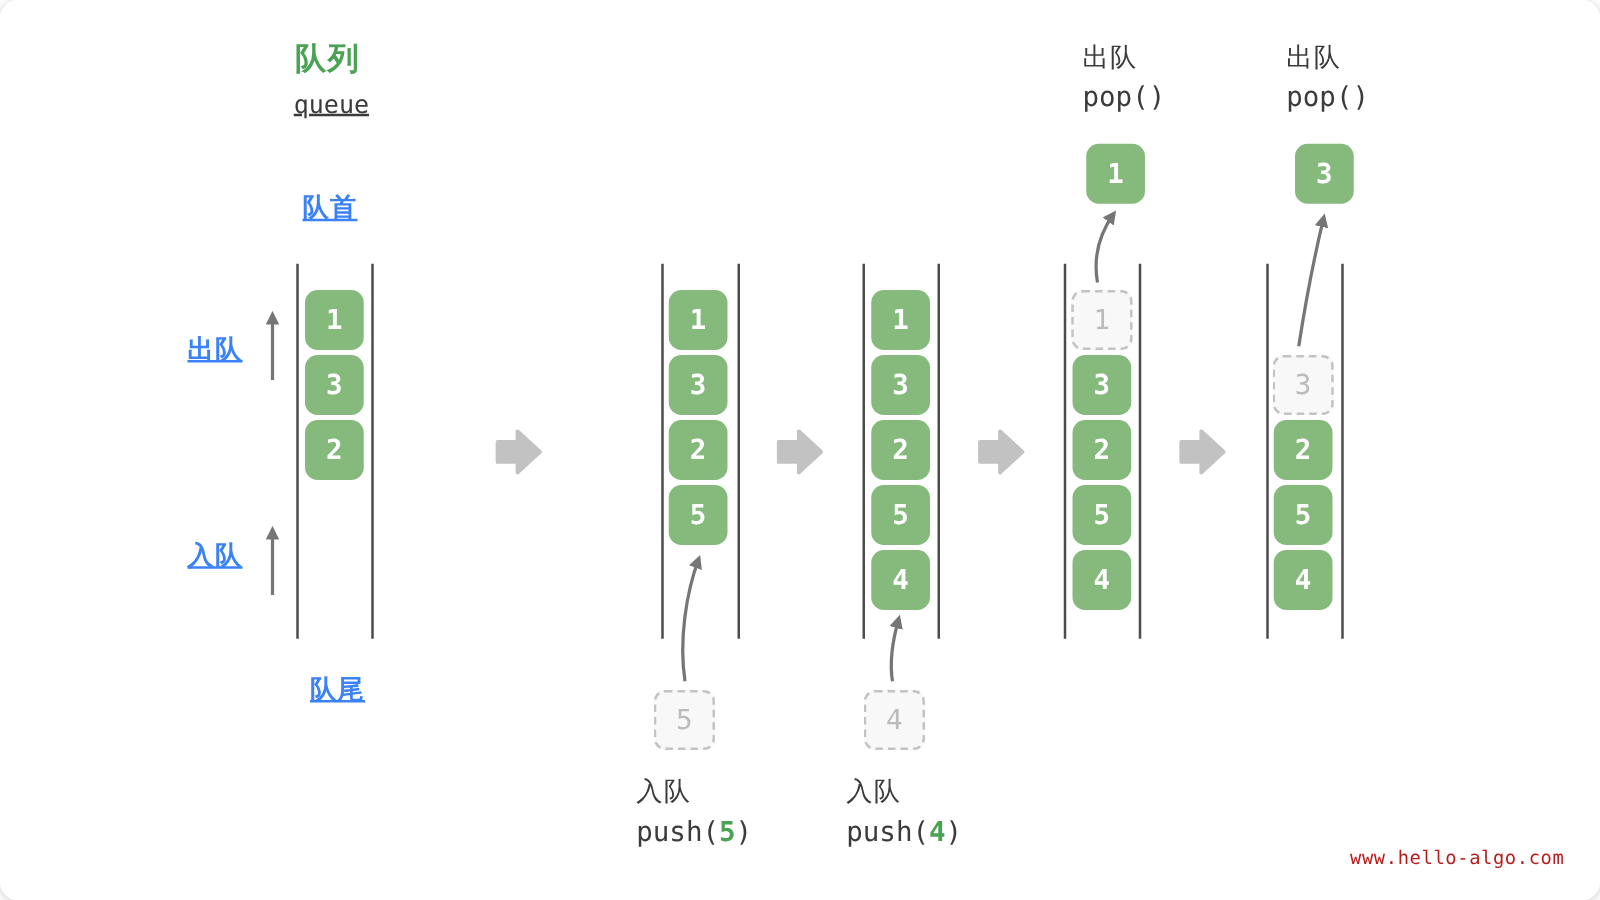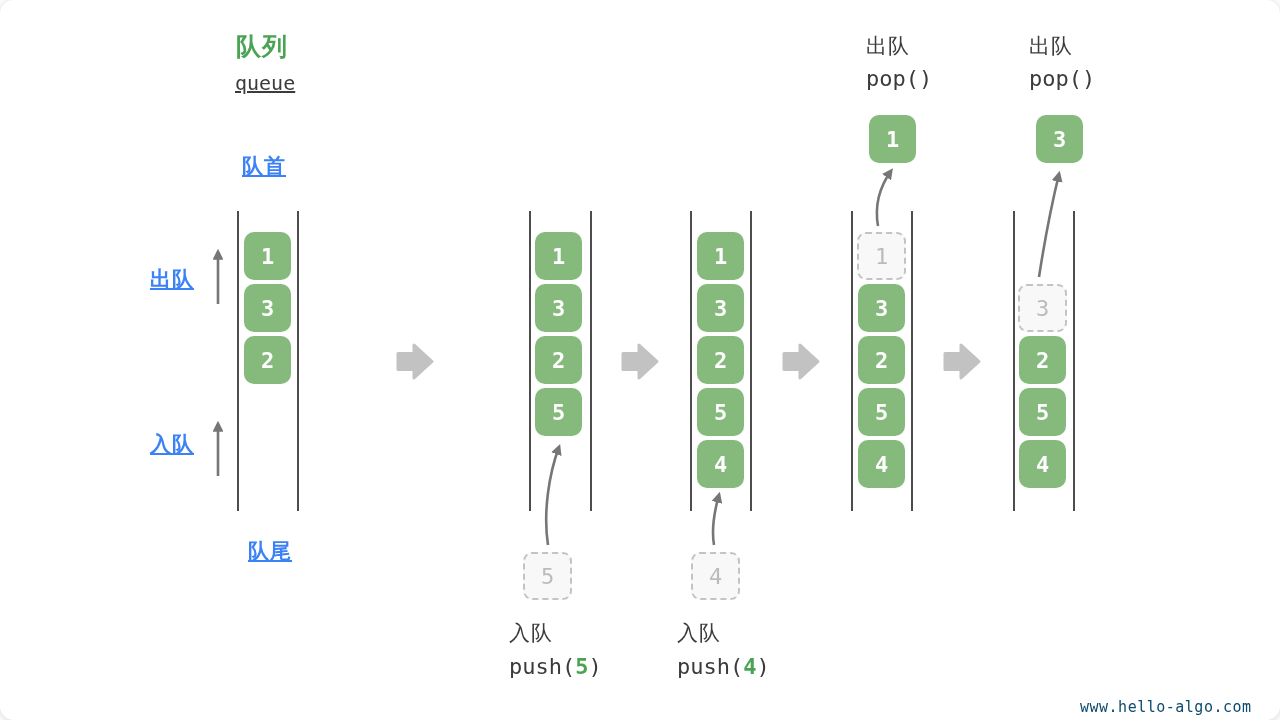--- a/index.html
+++ b/index.html
@@ -19,21 +19,21 @@
   .abs { position: absolute; }
 
   
   .title-zh { font-size: 25px; font-weight: bold; color: #4aa353; letter-spacing: 1px; }
   .mono { font-family: "DejaVu Sans Mono", "Liberation Mono", monospace; color: #3b3b3b; }
   .title-en { font-size: 20px; text-decoration: underline; }
   .cjk-bold { font-size: 21px; font-weight: bold; color: #3b82f6; letter-spacing: 1px; text-decoration: underline; }
   .cjk-med  { font-size: 21px; font-weight: 500; color: #3b3b3b; letter-spacing: 1px; }
   .code-line { font-size: 22px; }
   .accent { color: #4aa353; font-weight: bold; }
-  .watermark { font-size: 15px; color: #0c4a6e; letter-spacing: 0.5px; margin-top: 21px; }
+  .watermark { font-size: 15px; color: #b91c1c; letter-spacing: 0.5px; }
 
   
   .vline {
     position: absolute;
     top: 211px;
     width: 1.6px;
     height: 300px;
     background: #4d4d4d;
   }
 

